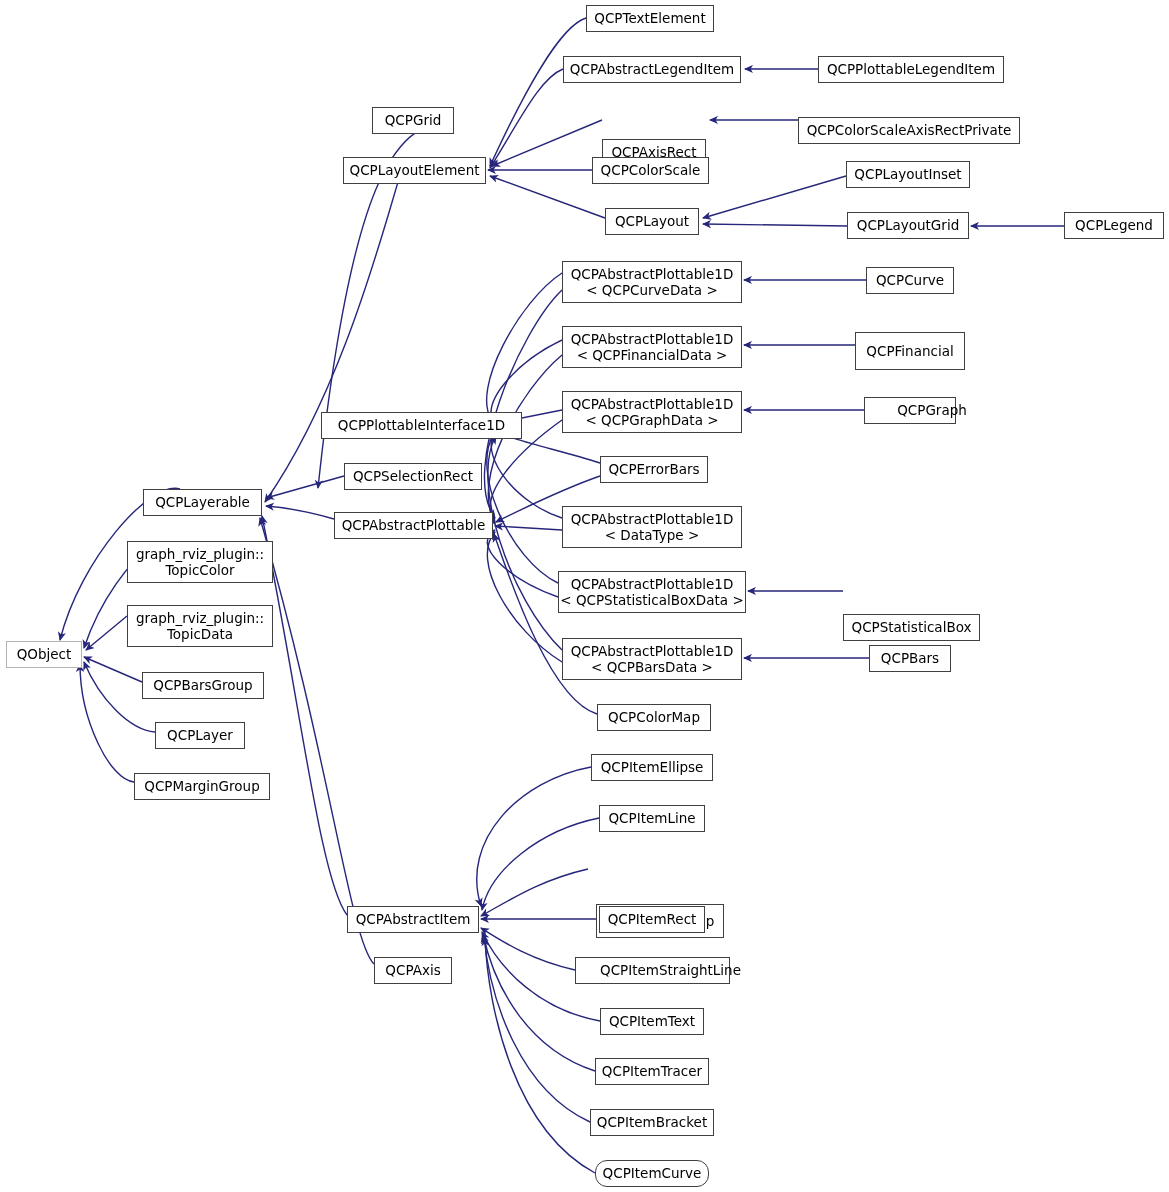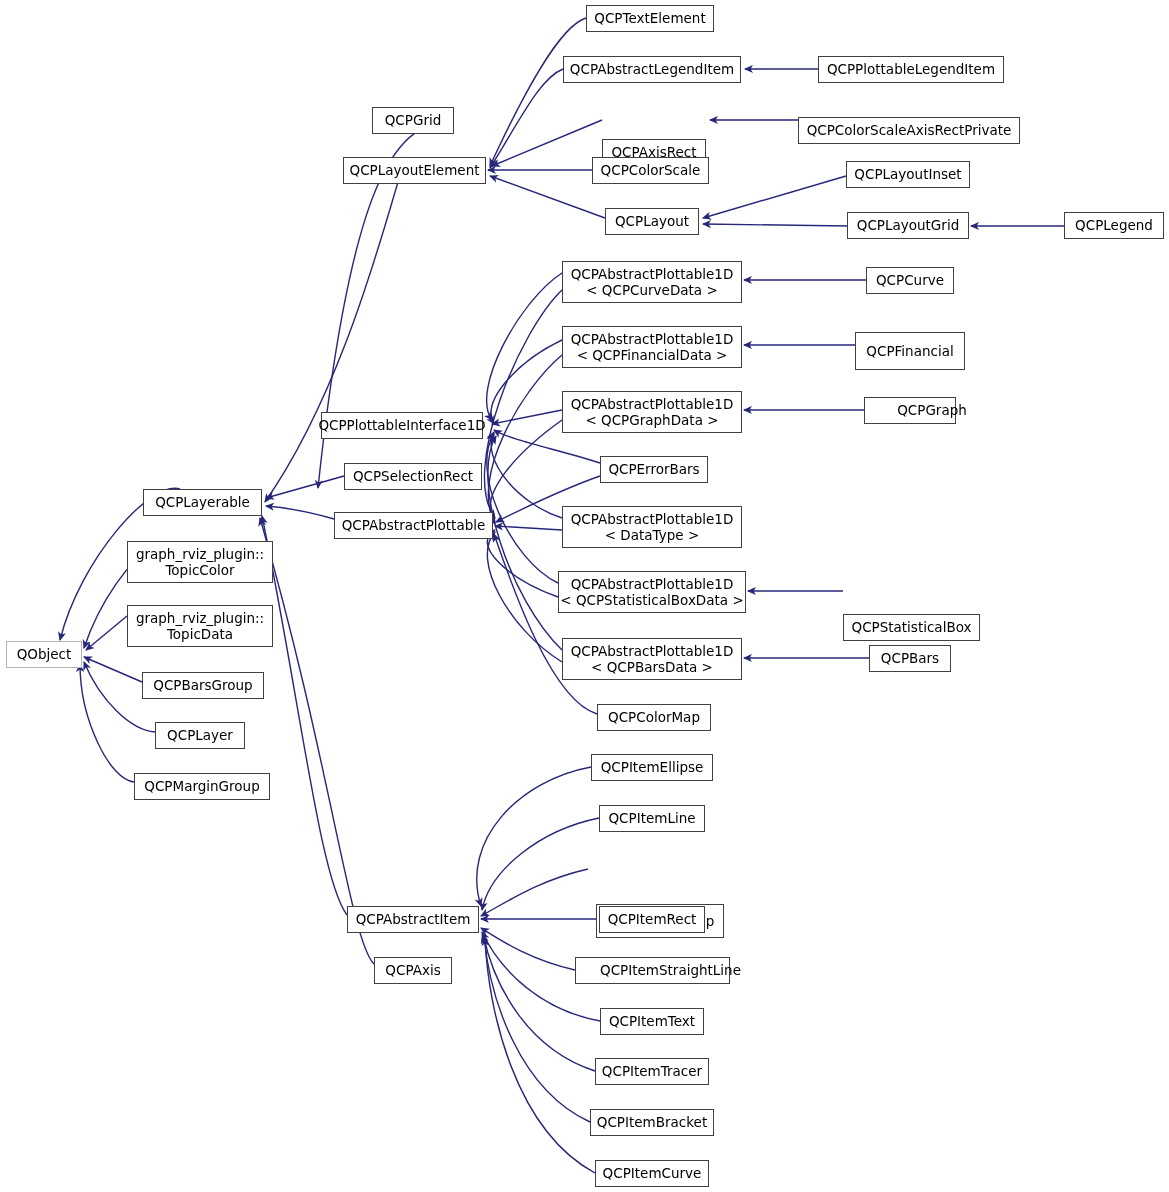--- a/index.html
+++ b/index.html
@@ -121,21 +121,21 @@
       <div class="node" style="left: 1064px; top: 212px; width: 100px; height: 27px;">QCPLegend</div>
       <div class="node" style="left: 562px; top: 261px; width: 180px; height: 42px;">QCPAbstractPlottable1D
 &lt; QCPCurveData &gt;</div>
       <div class="node" style="left: 866px; top: 267px; width: 88px; height: 27px;">QCPCurve</div>
       <div class="node" style="left: 562px; top: 326px; width: 180px; height: 42px;">QCPAbstractPlottable1D
 &lt; QCPFinancialData &gt;</div>
       <div class="node" style="left: 855px; top: 332px; width: 110px; height: 38px;">QCPFinancial</div>
       <div class="node" style="left: 562px; top: 391px; width: 180px; height: 42px;">QCPAbstractPlottable1D
 &lt; QCPGraphData &gt;</div>
       <div class="node" style="left: 864px; top: 397px; width: 92px; height: 27px; padding-left: 44px;">QCPGraph</div>
-      <div class="node" style="left: 321px; top: 412px; width: 162px; height: 27px;">QCPPlottableInterface1D</div>
+      <div class="node" style="left: 321px; top: 412px; width: 201px; height: 27px;">QCPPlottableInterface1D</div>
       <div class="node" style="left: 600px; top: 456px; width: 108px; height: 27px;">QCPErrorBars</div>
       <div class="node" style="left: 344px; top: 463px; width: 138px; height: 27px;">QCPSelectionRect</div>
       <div class="node" style="left: 143px; top: 489px; width: 119px; height: 27px;">QCPLayerable</div>
       <div class="node" style="left: 334px; top: 512px; width: 159px; height: 27px;">QCPAbstractPlottable</div>
       <div class="node" style="left: 562px; top: 506px; width: 180px; height: 42px;">QCPAbstractPlottable1D
 &lt; DataType &gt;</div>
       <div class="node" style="left: 127px; top: 541px; width: 146px; height: 42px;">graph_rviz_plugin::
 TopicColor</div>
       <div class="node" style="left: 558px; top: 571px; width: 188px; height: 42px;">QCPAbstractPlottable1D
 &lt; QCPStatisticalBoxData &gt;</div>
@@ -153,15 +153,15 @@
       <div class="node" style="left: 134px; top: 773px; width: 136px; height: 27px;">QCPMarginGroup</div>
       <div class="node" style="left: 599px; top: 805px; width: 106px; height: 27px;">QCPItemLine</div>
       <div class="node" style="left: 588px; top: 904px; width: 128px; height: 34px; margin-left: 8px;">QCPItemPixmap</div>
       <div class="node" style="left: 347px; top: 906px; width: 132px; height: 27px;">QCPAbstractItem</div>
       <div class="node" style="left: 599px; top: 906px; width: 106px; height: 27px;">QCPItemRect</div>
       <div class="node" style="left: 374px; top: 957px; width: 78px; height: 27px;">QCPAxis</div>
       <div class="node" style="left: 575px; top: 957px; width: 155px; height: 27px; padding-left: 36px;">QCPItemStraightLine</div>
       <div class="node" style="left: 600px; top: 1008px; width: 104px; height: 27px;">QCPItemText</div>
       <div class="node" style="left: 595px; top: 1058px; width: 114px; height: 27px; text-align: right;">QCPItemTracer</div>
       <div class="node" style="left: 590px; top: 1109px; width: 124px; height: 27px; text-align: right;">QCPItemBracket</div>
-      <div class="node" style="left: 595px; top: 1160px; width: 114px; height: 27px;">QCPItemCurve</div>
+      <div class="node" style="left: 595px; top: 1160px; width: 114px; height: 27px; border-radius: 12px;">QCPItemCurve</div>
     </div>
 </div>
 
 </body></html>

